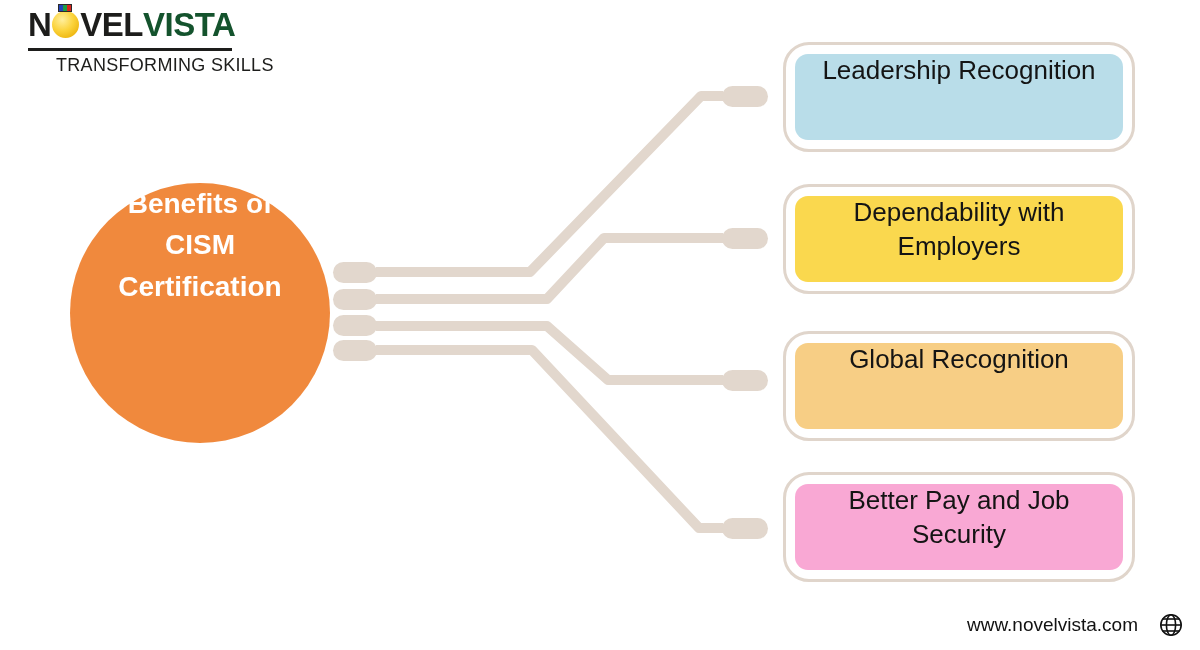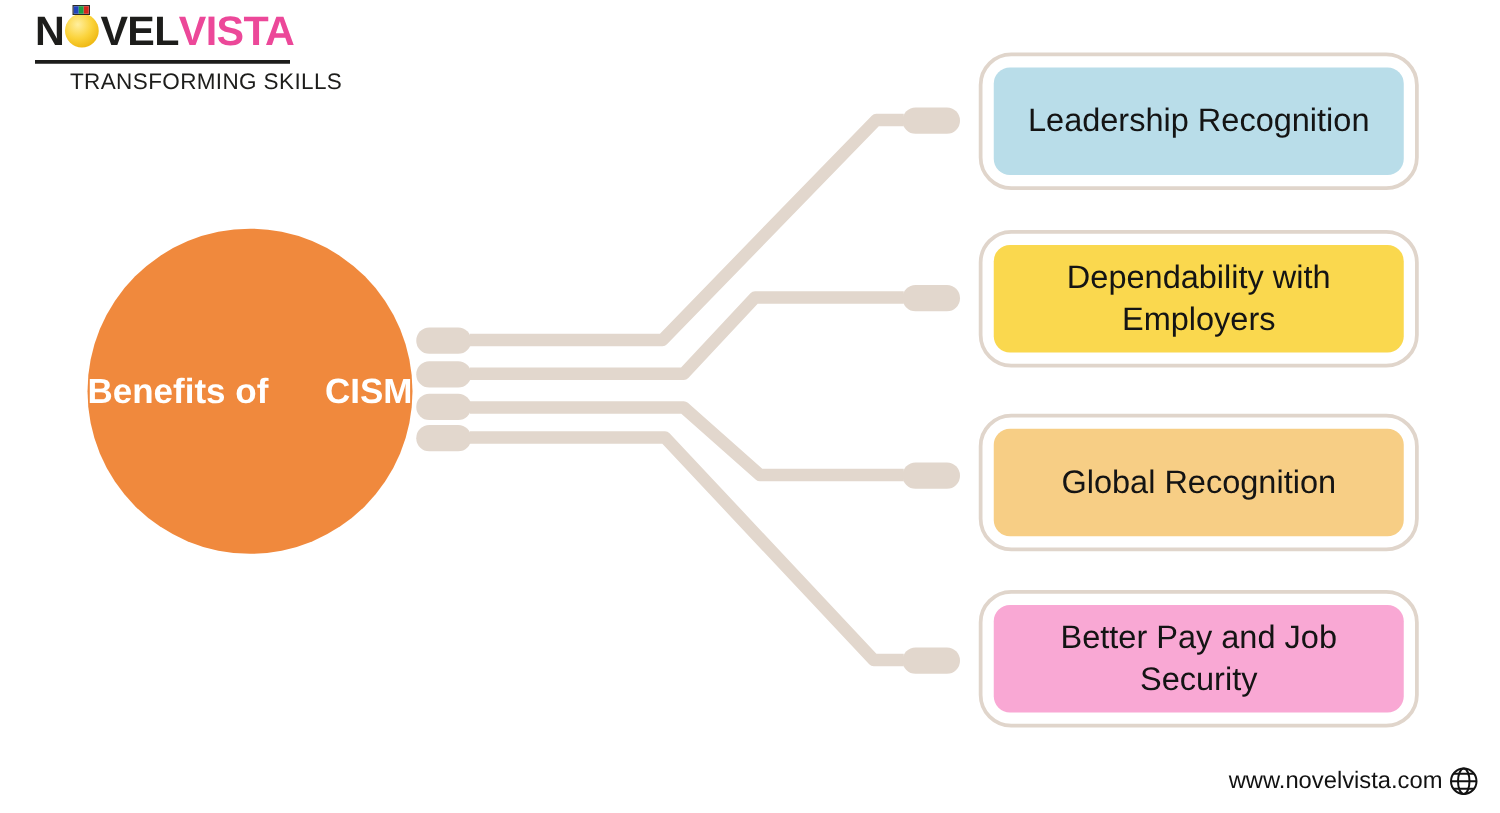--- a/index.html
+++ b/index.html
@@ -22,61 +22,61 @@
   .ribbon{position:absolute;top:-7px;left:6px;display:flex;border:1px solid #2a2a2a;background:#fff;}
   .ribbon i{display:block;width:4px;height:6px;}
   .ribbon i:nth-child(1){background:#2244bb;}
   .ribbon i:nth-child(2){background:#1e9e44;}
   .ribbon i:nth-child(3){background:#d7261d;}
   .logo-rule{width:204px;height:3px;background:#1d1d1b;margin-top:4px;}
   .logo-tagline{margin-top:4px;font-size:18px;letter-spacing:0.3px;color:#1d1d1b;margin-left:28px;}
 
   
   .circle{position:absolute;left:70px;top:183px;width:260px;height:260px;border-radius:50%;
-          display:flex;flex-direction:row;justify-content:space-between;align-items:center;
+          display:flex;flex-direction:column;justify-content:flex-start;align-items:center;
           color:#ffffff;font-weight:800;font-size:28px;line-height:1.48;text-align:center;}
 
   
   .connectors{position:absolute;left:0;top:0;width:1200px;height:650px;}
   .connectors path{fill:none;stroke:var(--connector);stroke-width:10;stroke-linejoin:round;}
   .connectors rect{fill:var(--connector);}
 
   
   .card{position:absolute;left:783px;width:352px;height:110px;box-sizing:border-box;
         background:#ffffff;border:3px solid var(--card-border);border-radius:26px;padding:9px;}
   .card-0{top:42px;}
   .card-1{top:184px;}
   .card-2{top:331px;}
   .card-3{top:472px;}
-  .benefit-fill{width:100%;height:100%;border-radius:13px;display:flex;align-items:center;
+  .benefit-fill{width:100%;height:100%;border-radius:13px;display:flex;
         justify-content:center;text-align:center;font-size:26px;color:#141414;line-height:1.3;
         padding:0 8px;box-sizing:border-box;}
 
   
-  .footer{position:absolute;right:16px;bottom:12px;display:flex;align-items:center;gap:4px;
+  .footer{position:absolute;right:16px;bottom:12px;display:flex;align-items:center;gap:20px;
           font-size:19px;color:#121212;}
   .globe{display:block;}
 </style>
 </head>
 <body>
 
 <div class="canvas">
 
   <div class="logo">
     <div class="logo-row">
       <span class="logo-part">N</span>
       <span class="medal">
         <span class="ribbon">
             <i></i>
             <i></i>
             <i></i>
           </span>
       </span>
       <span class="logo-part">VEL</span>
-      <span class="logo-part logo-vista" style="color: #ec4899;">VISTA</span>
+      <span class="logo-part logo-vista" style="color: #14532d;">VISTA</span>
     </div>
     <div class="logo-rule"></div>
     <div class="logo-tagline">TRANSFORMING SKILLS</div>
   </div>
 
   <svg class="connectors" viewBox="0 0 1200 650" aria-hidden="true">
     <path d="M376 272 H530 L701 96 H723"></path>
     <path d="M376 299 H547 L604 238 H723"></path>
     <path d="M376 326 H547 L608 380 H723"></path>
     <path d="M376 350 H532 L699 528 H723"></path>
@@ -88,20 +88,21 @@
 
     <rect x="722" y="86" width="46" height="21" rx="10.5"></rect>
     <rect x="722" y="228" width="46" height="21" rx="10.5"></rect>
     <rect x="722" y="370" width="46" height="21" rx="10.5"></rect>
     <rect x="722" y="518" width="46" height="21" rx="10.5"></rect>
   </svg>
 
   <div class="circle" style="background: rgb(240, 137, 61);">
     <div>Benefits of</div>
     <div>CISM</div>
+    <div>Certification</div>
   </div>
 
   <div class="card card-0">
     <div class="benefit-fill" style="background: rgb(185, 221, 233);">
       <span>Leadership Recognition</span>
     </div>
   </div>
   <div class="card card-1">
     <div class="benefit-fill" style="background: rgb(250, 216, 78);">
       <span>Dependability with Employers</span>

